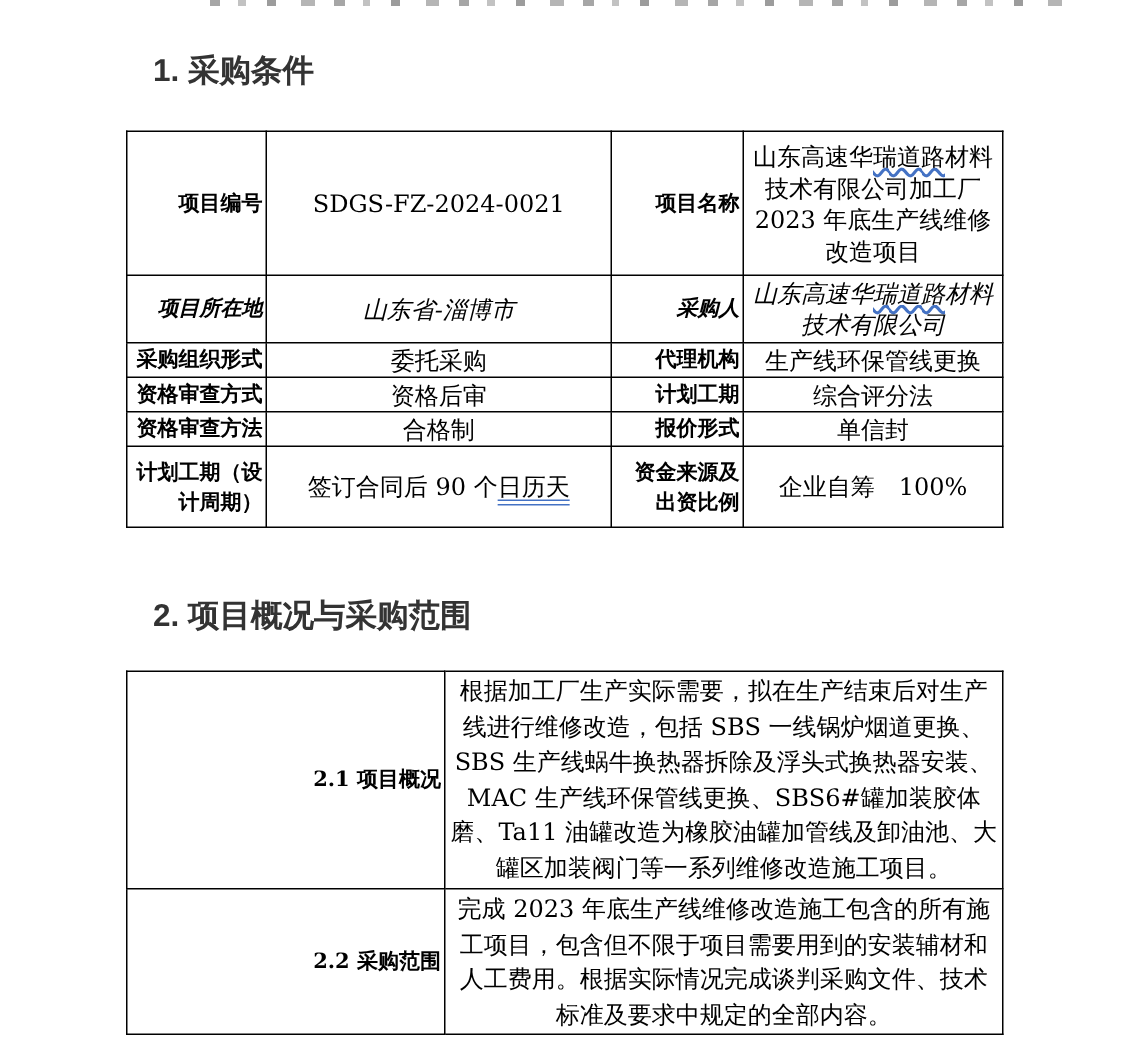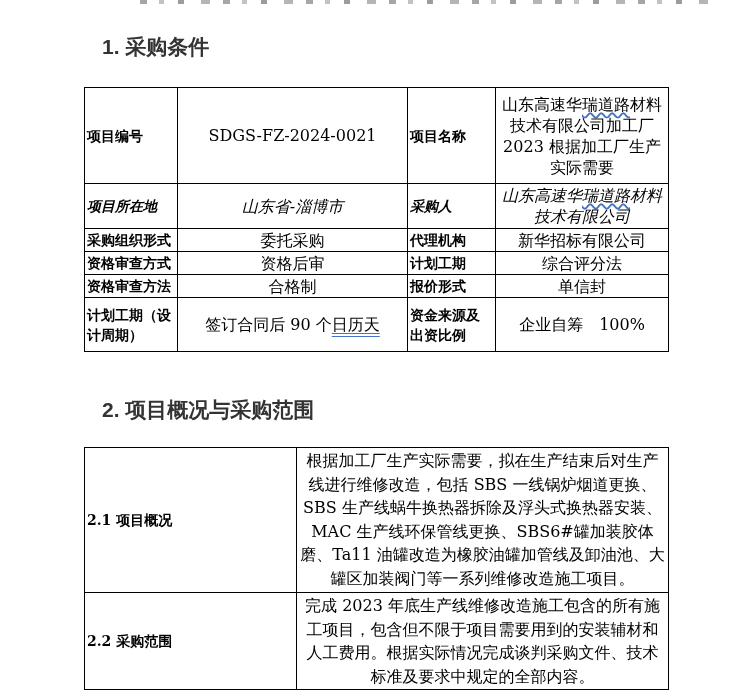--- a/index.html
+++ b/index.html
@@ -20,21 +20,21 @@
     font-family:"Liberation Sans","DejaVu Sans",sans-serif;
     font-weight:700;font-size:21px;color:#333333;white-space:nowrap;
   }
   #heading-1{top:33px;}
   #heading-2{top:396px;}
   table{border-collapse:collapse;table-layout:fixed;position:absolute;background:#fff;}
   #table-1{left:84px;top:87px;width:584px;}
   #table-2{left:84px;top:447px;width:584px;}
   td{border:1.6px solid #000;padding:0 2px;overflow:hidden;}
   .lbl{
-    font-weight:700;font-size:14px;text-align:left;vertical-align:middle;line-height:20px;
+    font-weight:700;font-size:14px;text-align:right;vertical-align:middle;line-height:20px;
   }
   .val{
     font-size:16px;text-align:center;vertical-align:middle;line-height:21px;
   }
   .txt{
     font-size:16px;text-align:center;vertical-align:top;line-height:23.5px;padding:1px 2px;
   }
   .r1{height:96px;}
   .r2{height:45px;font-style:italic;}
   .rs{height:23px;}
@@ -64,33 +64,33 @@
       <col style="width:93px">
         <col style="width:230px">
         <col style="width:88px">
         <col style="width:173px">
     </colgroup>
     <tbody>
         <tr class="r1">
       <td class="lbl">项目编号</td>
       <td class="val">SDGS-FZ-2024-0021</td>
       <td class="lbl">项目名称</td>
-      <td class="val"><span>山东高速华</span><span class="u-wavy">瑞道路</span><span>材料技术有限公司加工厂2023 根据加工厂生产实际需要</span></td>
+      <td class="val"><span>山东高速华</span><span class="u-wavy">瑞道路</span><span>材料技术有限公司加工厂2023 年底生产线维修改造项目</span></td>
     </tr>
     <tr class="r2">
       <td class="lbl">项目所在地</td>
       <td class="val">山东省-淄博市</td>
       <td class="lbl">采购人</td>
       <td class="val"><span>山东高速华</span><span class="u-wavy">瑞道路</span><span>材料技术有限公司</span></td>
     </tr>
     <tr class="rs">
       <td class="lbl">采购组织形式</td>
       <td class="val">委托采购</td>
       <td class="lbl">代理机构</td>
-      <td class="val">新华招标有限公司</td>
+      <td class="val">生产线环保管线更换</td>
     </tr>
     <tr class="rs">
       <td class="lbl">资格审查方式</td>
       <td class="val">资格后审</td>
       <td class="lbl">计划工期</td>
       <td class="val">综合评分法</td>
     </tr>
     <tr class="rs">
       <td class="lbl">资格审查方法</td>
       <td class="val">合格制</td>

